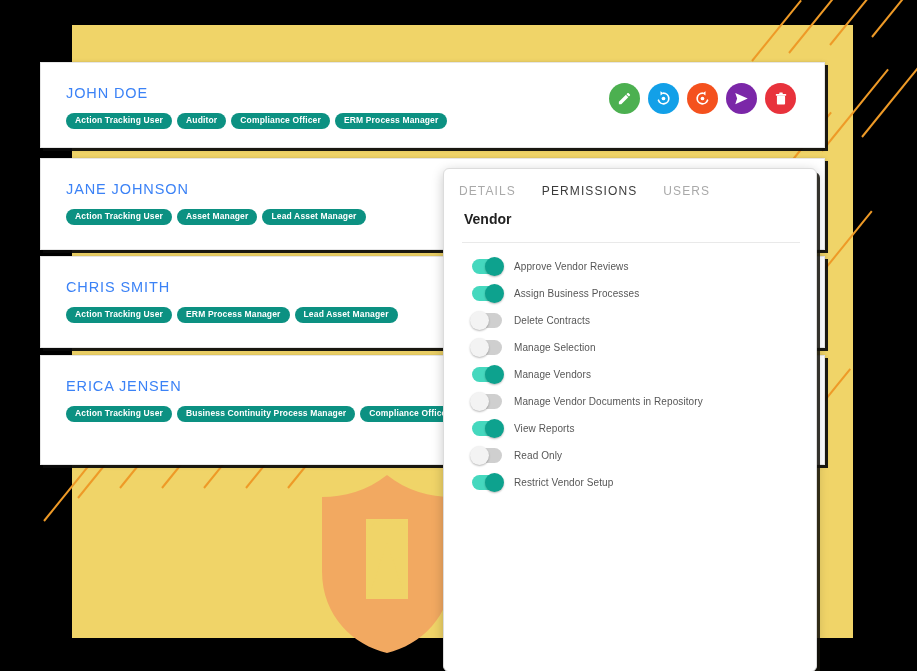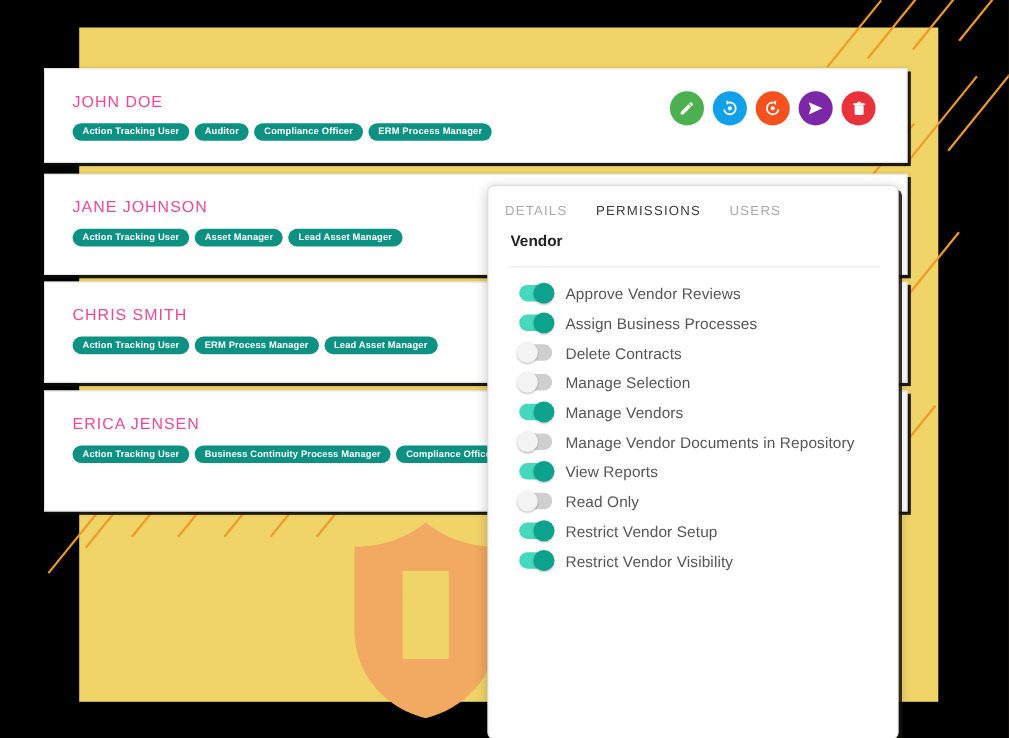--- a/index.html
+++ b/index.html
@@ -44,21 +44,21 @@
     border:1px solid #e6e6e6;
     box-sizing:border-box;
   }
   .card-1{top:62px;height:86px;}
   .card-2{top:158px;height:92px;}
   .card-3{top:256px;height:92px;}
   .card-4{top:355px;height:110px;}
 
   .card-name{
     position:absolute;left:25px;top:22px;
-    font-size:14.5px;letter-spacing:.9px;color:#ec4899;font-weight:400;
+    font-size:14.5px;letter-spacing:.9px;color:#3b82f6;font-weight:400;
   }
   .badges{position:absolute;left:25px;top:46px;width:640px;}
   .badge{
     display:inline-block;background:#0C9182;color:#fff;
     font-size:8.5px;font-weight:bold;letter-spacing:.15px;
     padding:3px 9px 4px;border-radius:10px;margin:0 5px 20px 0;
     white-space:nowrap;line-height:1.1;
   }
 
   
@@ -97,21 +97,21 @@
     margin-right:12px;
   }
   .tgl.on{background:#45D8BE;}
   .tgl.off{background:#CFCFCF;}
   .knob{
     position:absolute;top:-2px;width:19px;height:19px;border-radius:50%;
     box-shadow:0 1px 2px rgba(0,0,0,.28);
   }
   .tgl.on .knob{right:-2px;background:#0DA28E;}
   .tgl.off .knob{left:-2px;background:#F3F3F3;}
-  .perm-label{font-size:14px;color:#565656;letter-spacing:.1px;}
+  .perm-label{font-size:10px;color:#565656;letter-spacing:.1px;}
 </style>
 </head>
 <body>
 
 <div class="stage">
 
   <div class="yellow-panel"></div>
 
   <div class="stripes" id="stripes-tr">
       <div class="stripe" style="left: 752px; top: 60px; width: 78px; transform: rotate(-51deg);"></div>
@@ -261,22 +261,16 @@
             <div class="knob"></div>
           </div>
           <div class="perm-label">Read Only</div>
         </div>
         <div class="perm-row">
           <div class="tgl on">
             <div class="knob"></div>
           </div>
           <div class="perm-label">Restrict Vendor Setup</div>
         </div>
-        <div class="perm-row">
-          <div class="tgl on">
-            <div class="knob"></div>
-          </div>
-          <div class="perm-label">Restrict Vendor Visibility</div>
-        </div>
       </div>
   </div>
 
 </div>
 
 </body></html>

